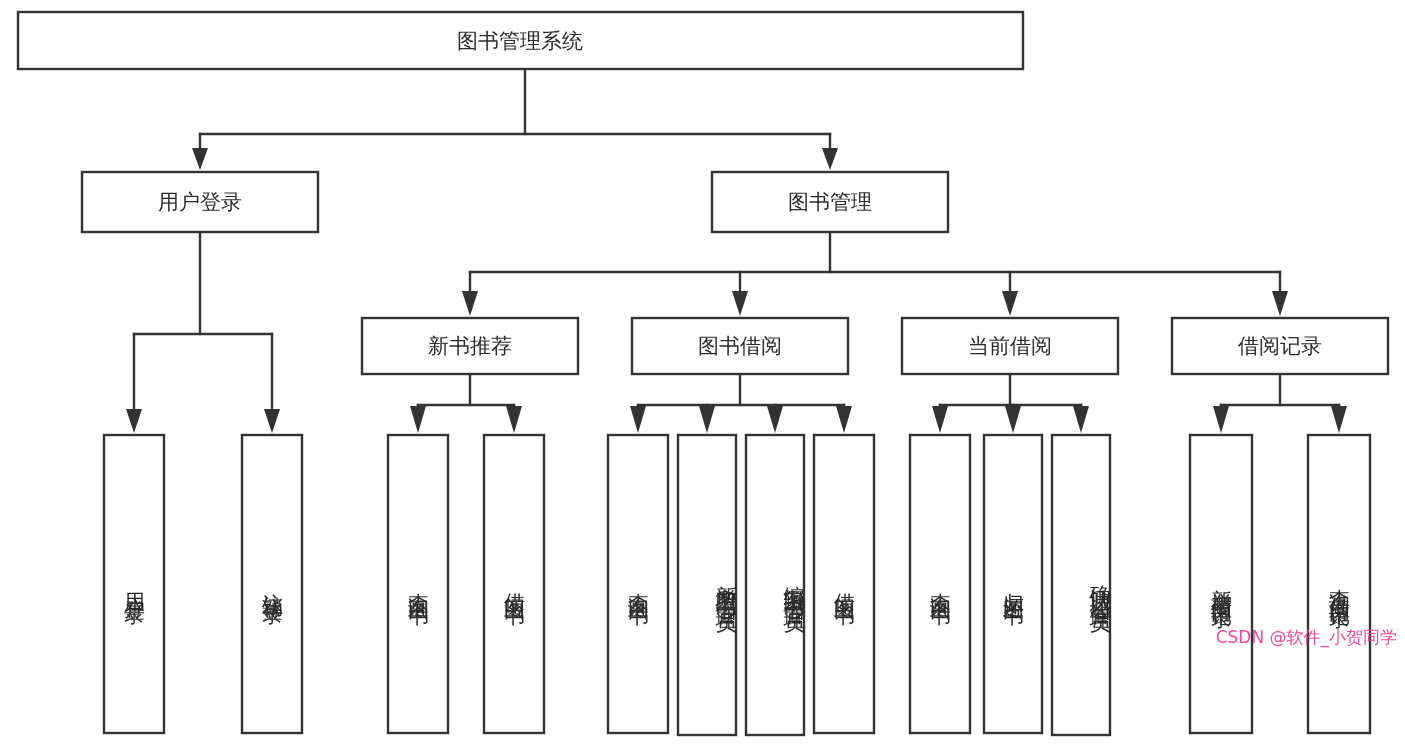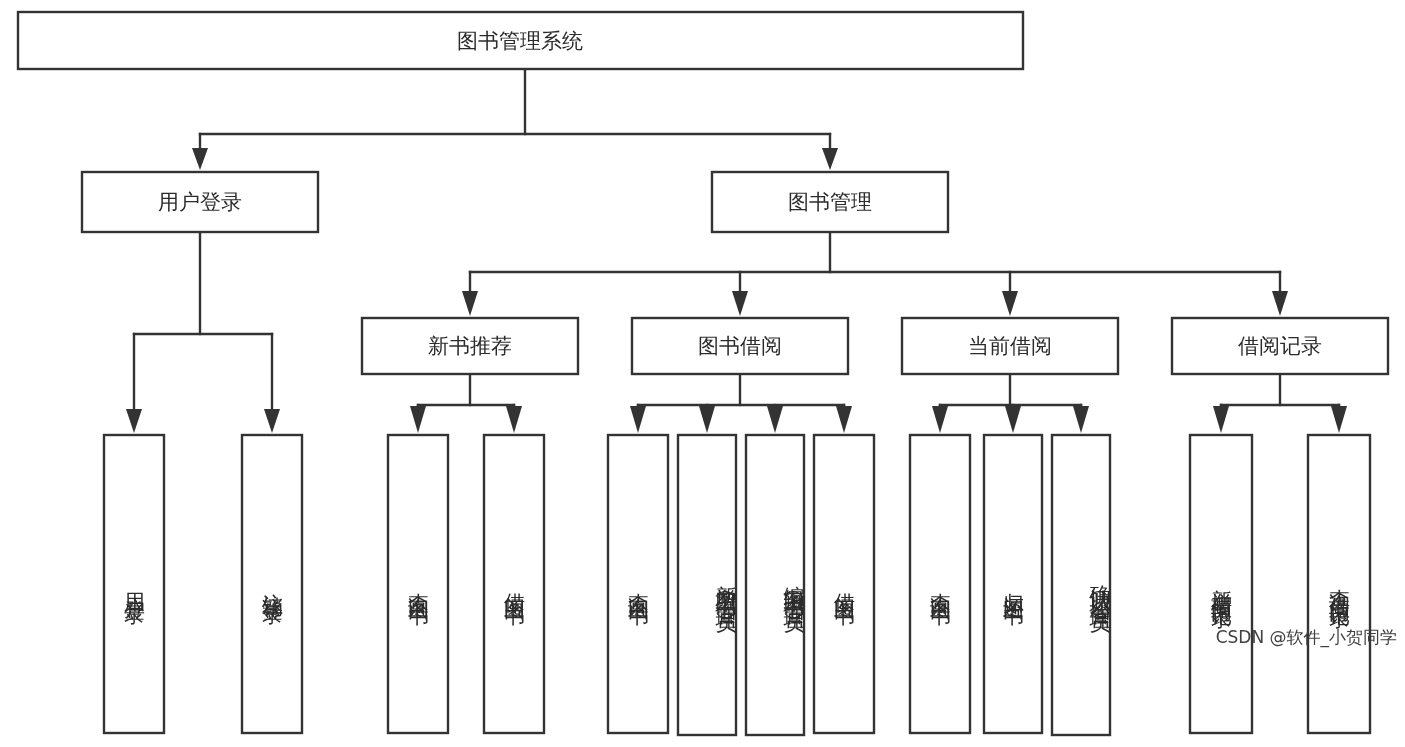--- a/index.html
+++ b/index.html
@@ -63,21 +63,21 @@
     white-space: nowrap;
     pointer-events: none;
     user-select: none;
   }
   .watermark {
     position: absolute;
     right: 8px;
     bottom: 4px;
     font-family: "DejaVu Sans", "Liberation Sans", sans-serif;
     font-size: 17px;
-    color: #404040;
+    color: #ec4899;
     white-space: nowrap;
     user-select: none;
   }
 </style>
 </head>
 <body>
 
 <div id="diagram-root">
 
   <svg class="diagram" viewBox="0 0 1405 747">

